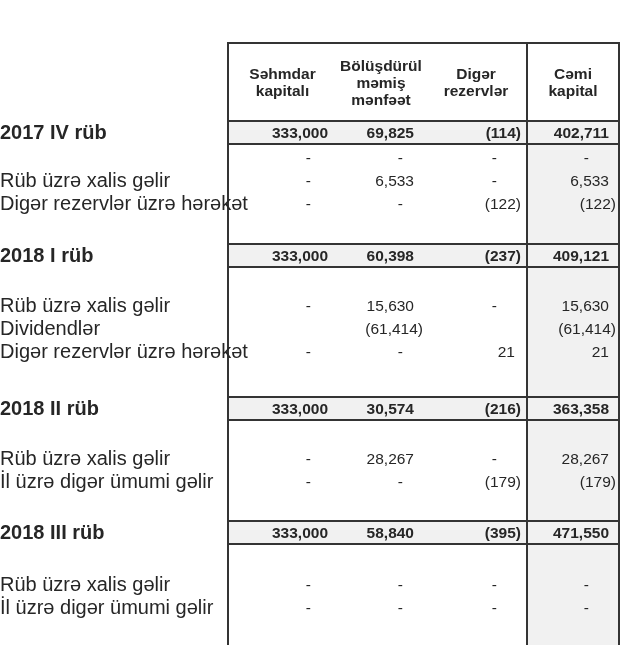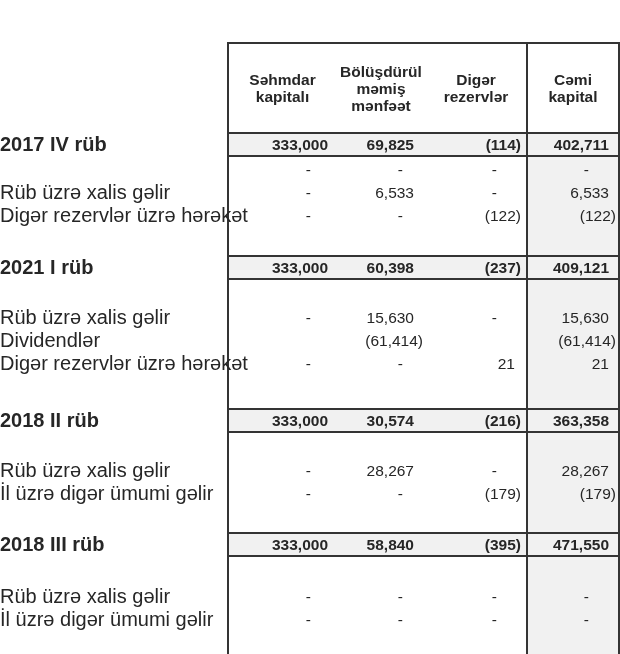--- a/index.html
+++ b/index.html
@@ -29,21 +29,21 @@
     height: 72px;
     font-weight: bold;
     font-size: 15.5px;
     line-height: 17px;
     text-align: center;
     vertical-align: middle;
     white-space: pre-line;
     border-top: 2px solid #343434;
     border-bottom: 2px solid #343434;
     background: #ffffff;
-    padding: 8px 2px;
+    padding: 2px 2px;
     margin-left: 40px;
   }
   th.lblh {
     border: none;
     background: #ffffff;
   }
   
   .c1 { border-left: 2px solid #343434; }
   .c4 { border-left: 2px solid #343434; border-right: 2px solid #343434; background: #f1f1f1; }
   
@@ -154,21 +154,21 @@
           <td class="num c4 paren">(122)</td>
         </tr>
         <tr class="r-spacer" style="height: 29px;">
           <td class="lbl"></td>
           <td class="num c1"></td>
           <td class="num c2"></td>
           <td class="num c3"></td>
           <td class="num c4"></td>
         </tr>
         <tr class="r-summary">
-          <td class="lbl">2021 I rüb</td>
+          <td class="lbl">2018 I rüb</td>
           <td class="num c1">333,000</td>
           <td class="num c2">60,398</td>
           <td class="num c3 paren">(237)</td>
           <td class="num c4">409,121</td>
         </tr>
         <tr class="r-spacer" style="height: 27px;">
           <td class="lbl"></td>
           <td class="num c1"></td>
           <td class="num c2"></td>
           <td class="num c3"></td>

